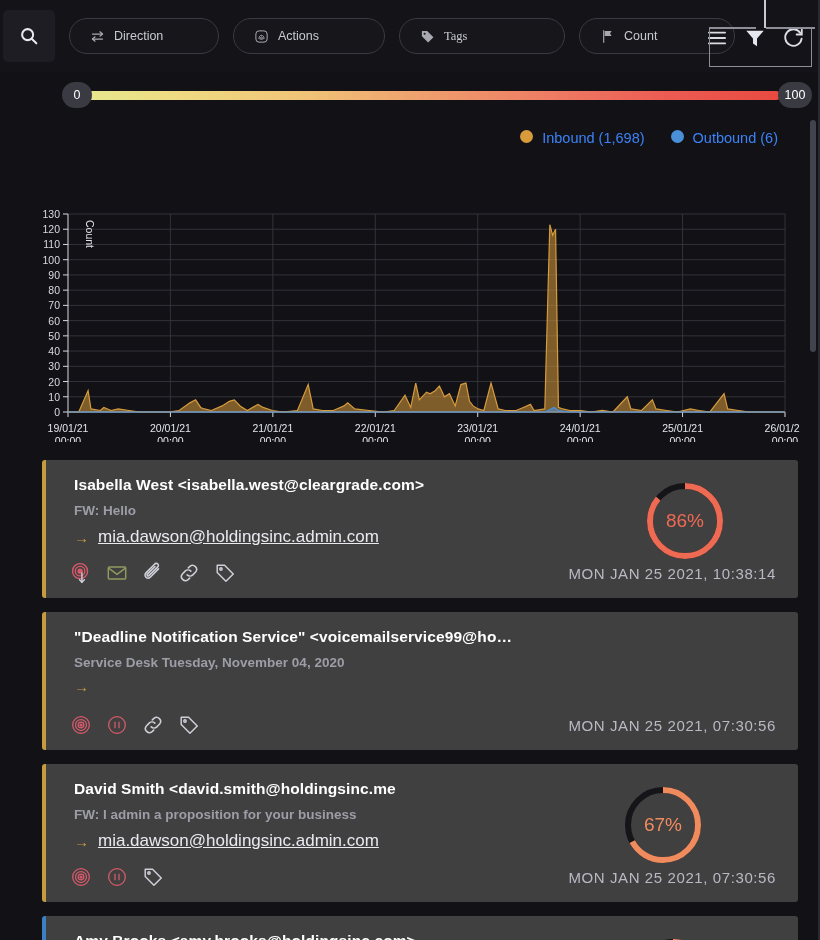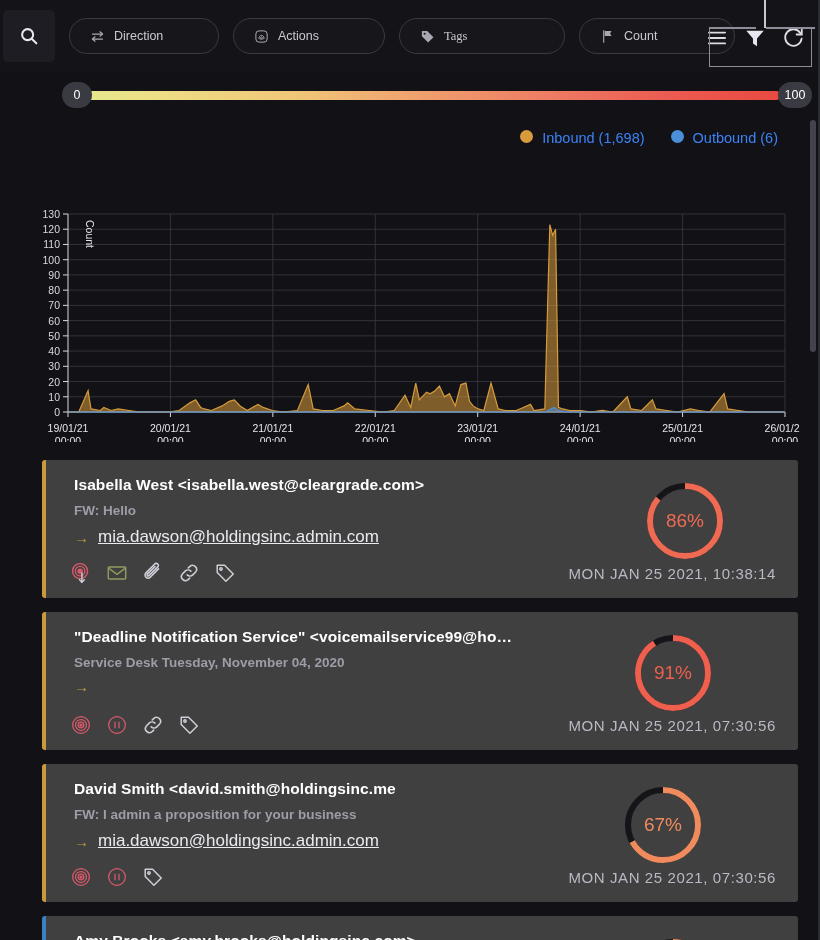--- a/index.html
+++ b/index.html
@@ -391,27 +391,20 @@
               <path d="M14 10a4.4 4.4 0 0 0-6.2 0l-3 3a4.4 4.4 0 0 0 6.2 6.2l1.8-1.6"></path>
             </svg>
           </span>
           <span class="ei">
             <svg width="22" height="22" viewBox="0 0 24 24" fill="none" stroke="#cfcfd8" stroke-width="1.6" stroke-linejoin="round">
               <path d="M3.5 3.5h8L21 13l-8 8L3.5 11.5z"></path>
                 <circle cx="7.6" cy="7.6" r="1.3"></circle>
             </svg>
           </span>
         </div>
-        <div class="gauge" style="right:82px">
-          <svg width="86" height="86" viewBox="0 0 86 86">
-            <circle cx="43" cy="43" r="35" fill="none" stroke="#151519" stroke-width="6"></circle>
-            <circle cx="43" cy="43" r="35" fill="none" stroke="#ef5f4e" stroke-width="6" stroke-linecap="butt" stroke-dasharray="200.1 19.8" transform="rotate(-90 43 43)"></circle>
-          </svg>
-          <div class="gtext" style="color:#ef5f4e">91%</div>
-        </div>
         <div class="card-time">MON JAN 25 2021, 07:30:56</div>
       </div>
 
       <div class="card">
         <div class="card-title">David Smith &lt;david.smith@holdingsinc.me</div>
         <div class="card-sub">FW: I admin a proposition for your business</div>
         <div class="card-to">
           <span class="arrow-ic">→</span>
           <span class="card-to-text">mia.dawson@holdingsinc.admin.com</span>
         </div>

